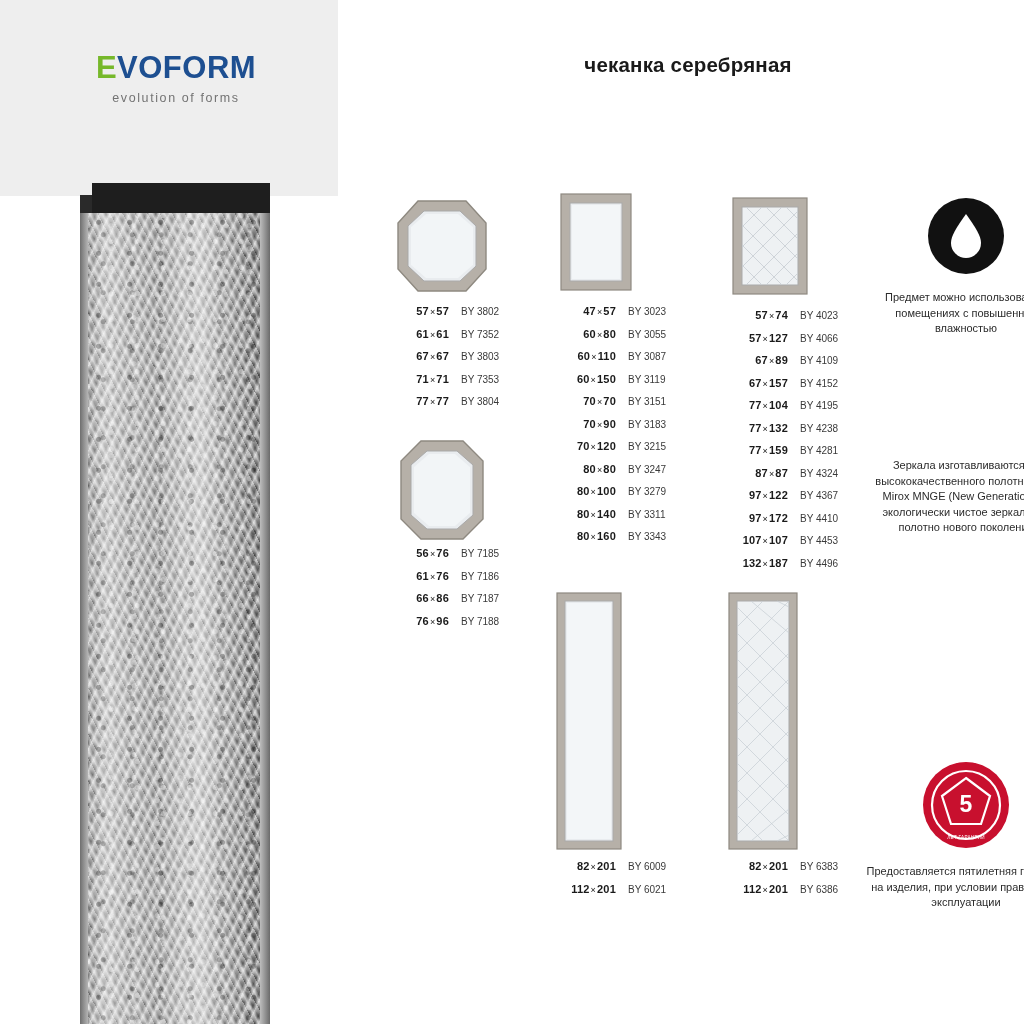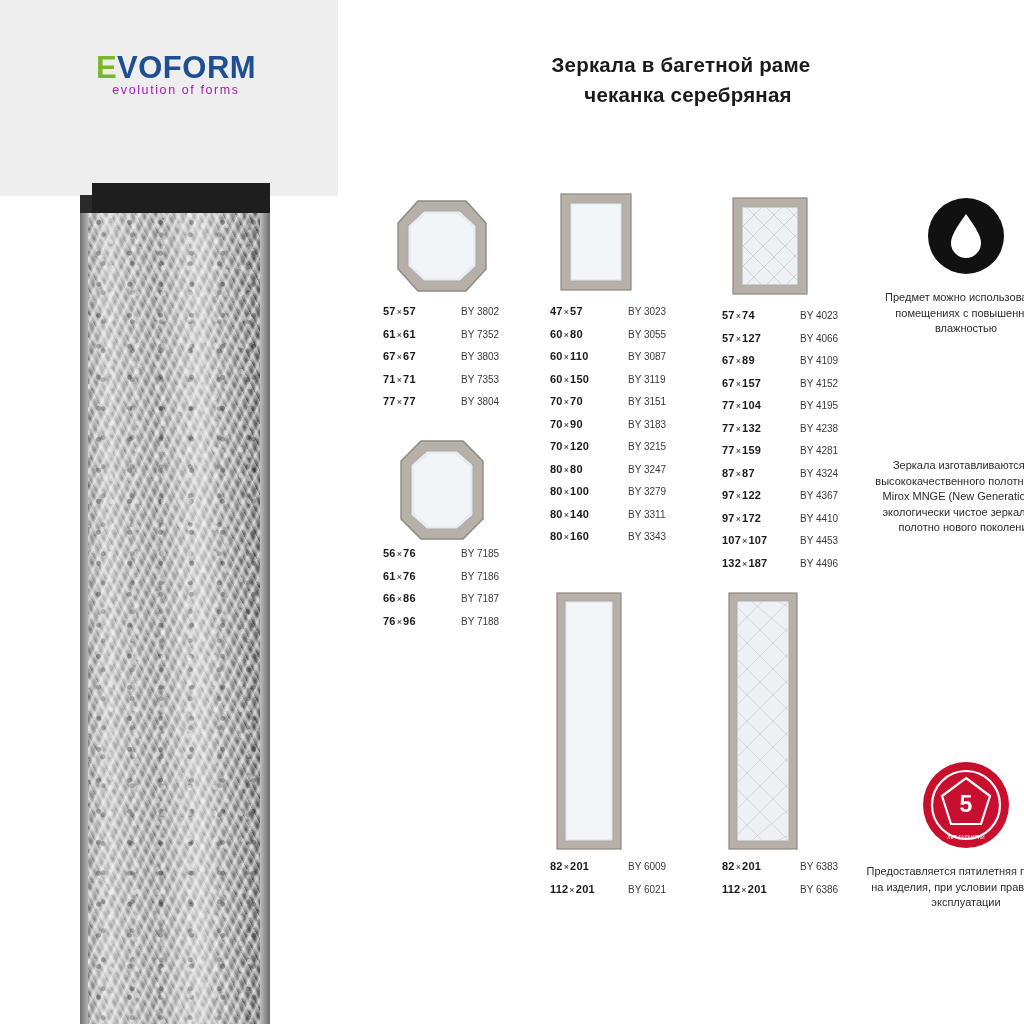--- a/index.html
+++ b/index.html
@@ -39,22 +39,23 @@
   .logo-text {
     font-size: 31px;
     font-weight: bold;
     letter-spacing: 0.5px;
     line-height: 1;
     white-space: nowrap;
   }
   .logo-e { color: #76b82a; }
   .logo-rest { color: #1d4f91; }
   .logo-sub {
+    margin-top: 8px;
     font-size: 12.5px;
-    color: #a21caf;
+    color: #737373;
     letter-spacing: 1.6px;
     white-space: nowrap;
   }
   .header-right {
     position: absolute;
     left: 338px; top: 0;
     width: 686px;
     height: 170px;
     background: #ffffff;
   }
@@ -136,20 +137,21 @@
 
   .lists { font-size: 0; }
   .size-row {
     display: flex;
     align-items: baseline;
     margin-bottom: 10.5px;
     font-size: 11px;
   }
   .size-dim {
     width: 66px;
+    text-align: right;
     font-weight: bold;
     color: #1a1a1a;
     letter-spacing: 0.2px;
     white-space: nowrap;
   }
   .size-dim .x { font-weight: normal; font-size: 9px; padding: 0 1px; }
   .size-code {
     margin-left: 12px;
     color: #3a3a3a;
     font-size: 10px;
@@ -225,21 +227,20 @@
 
 <div class="header">
   <div class="header-left">
     <div class="logo-block">
       <div class="logo-text"><span class="logo-e">E</span><span class="logo-rest">VOFORM</span></div>
       <div class="logo-sub">evolution of forms</div>
     </div>
   </div>
   <div class="header-right">
     <div class="header-title">
-      <span class="l1">Зеркала в багетной раме</span>
       <span class="l2">чеканка серебряная</span>
     </div>
   </div>
 </div>
 
 <div class="moulding-wrap">
   <div class="moulding-top-black2"></div>
   <div class="moulding-top-black"></div>
   <div class="moulding-body"></div>
   <div class="moulding-edge-l"></div>

